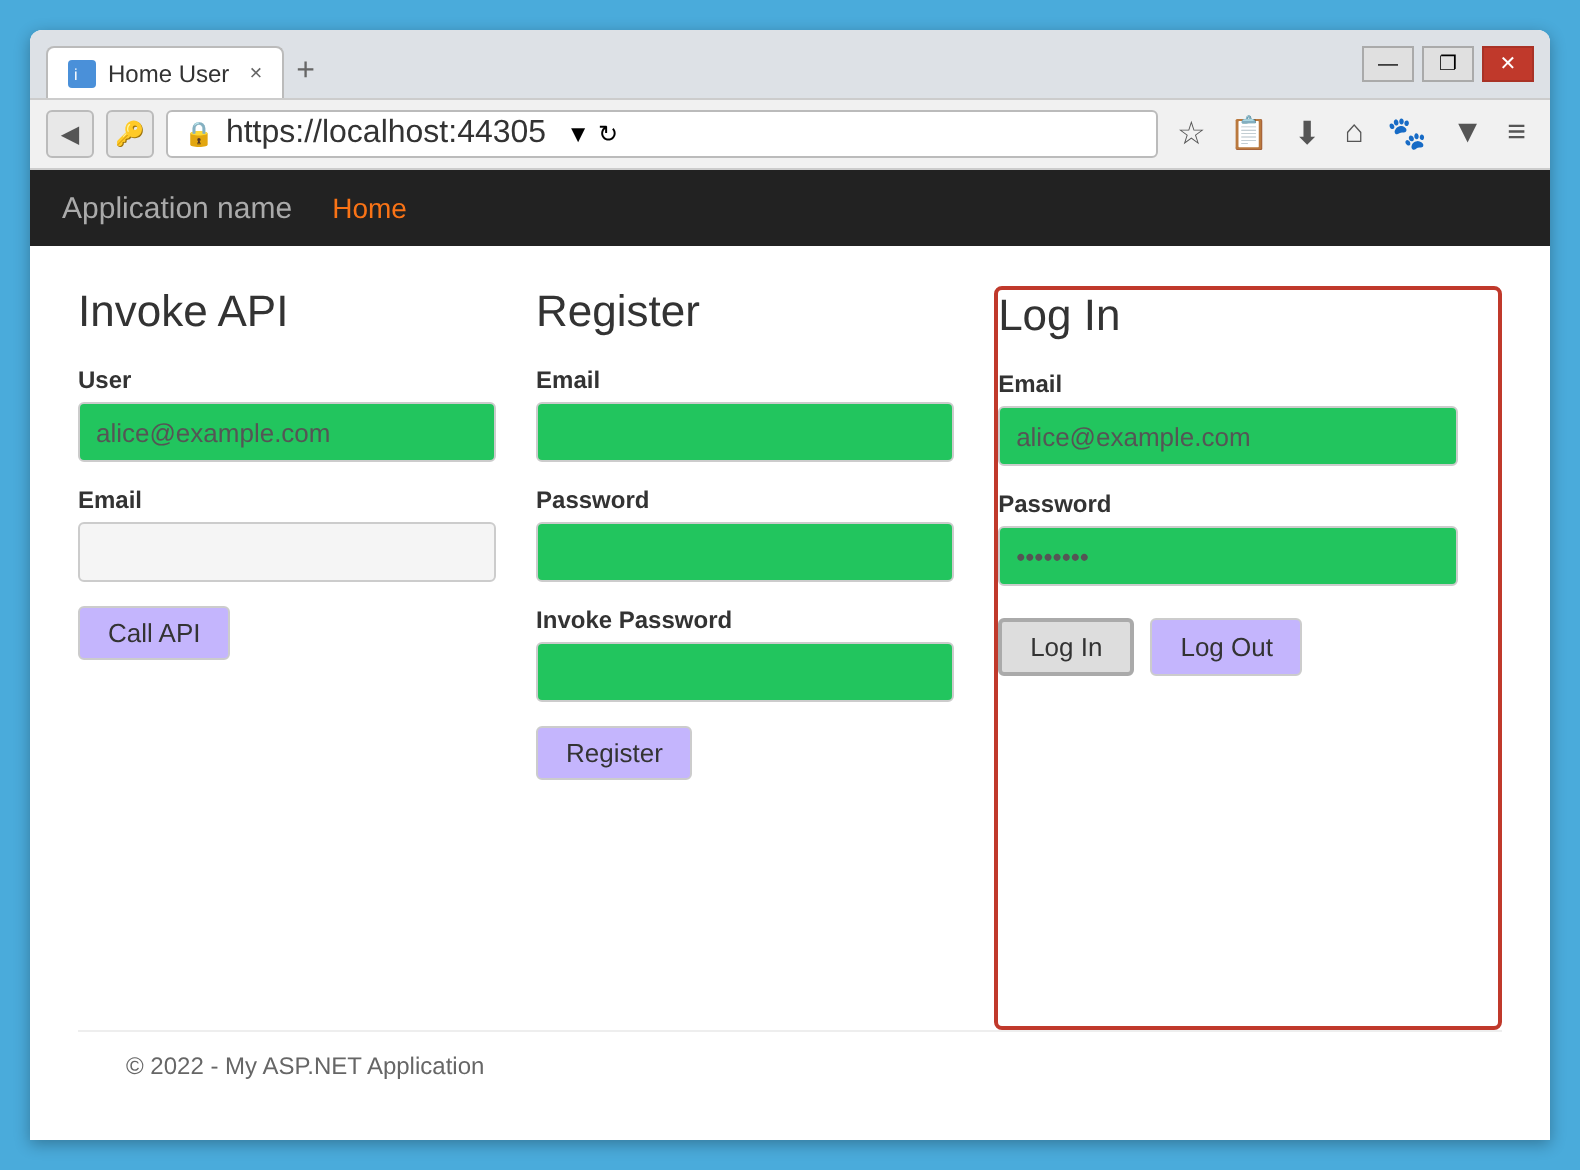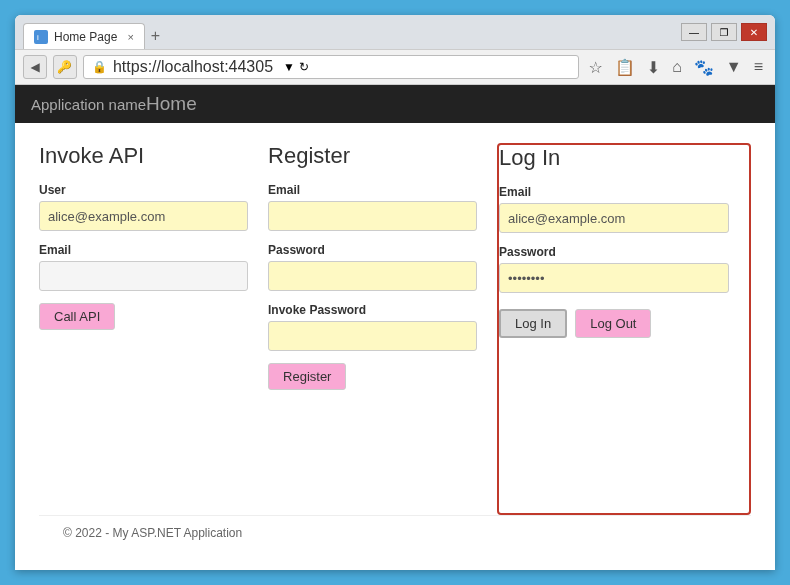--- a/index.html
+++ b/index.html
@@ -152,28 +152,29 @@
       padding: 2px 4px;
     }
 
     
     .app-navbar {
       background: #222;
       height: 38px;
       display: flex;
       align-items: center;
       padding: 0 16px;
+      gap: 20px;
     }
     .app-name {
       color: #aaa;
       font-size: 15px;
     }
     .nav-link {
-      color: #a3a3a3;
-      font-size: 19px;
+      color: #f97316;
+      font-size: 14px;
       text-decoration: none;
       cursor: pointer;
     }
 
     
     .main-content {
       flex: 1;
       background: #fff;
       padding: 20px 24px;
       display: flex;
@@ -202,30 +203,30 @@
     }
     .form-input {
       width: 100%;
       height: 30px;
       border: 1px solid #ccc;
       border-radius: 3px;
       padding: 0 8px;
       font-size: 13px;
       color: #555;
       margin-bottom: 12px;
-      background: #fef9c3;
+      background: #22c55e;
     }
     .form-input.result {
       background: #f5f5f5;
     }
     .btn {
       padding: 5px 14px;
       border: 1px solid #ccc;
       border-radius: 3px;
-      background: #f9a8d4;
+      background: #c4b5fd;
       font-size: 13px;
       cursor: pointer;
       color: #333;
     }
     .btn.active {
       border: 2px solid #aaa;
       background: #ddd;
     }
 
     
@@ -256,21 +257,21 @@
 
   <div class="title-bar">
     <div class="tab-area">
       <div class="tab">
         <div class="tab-icon">
           <svg width="10" height="10" viewBox="0 0 10 10">
               <rect width="10" height="10" fill="#4a90d9" rx="1"></rect>
               <text x="1" y="8" font-size="8" fill="white">i</text>
             </svg>
         </div>
-        <span>Home Page</span>
+        <span>Home User</span>
         <span class="tab-close">×</span>
       </div>
       <span class="tab-new">+</span>
     </div>
     <div class="window-controls">
       <div class="win-btn">—</div>
       <div class="win-btn">❐</div>
       <div class="win-btn close">✕</div>
     </div>
   </div>

